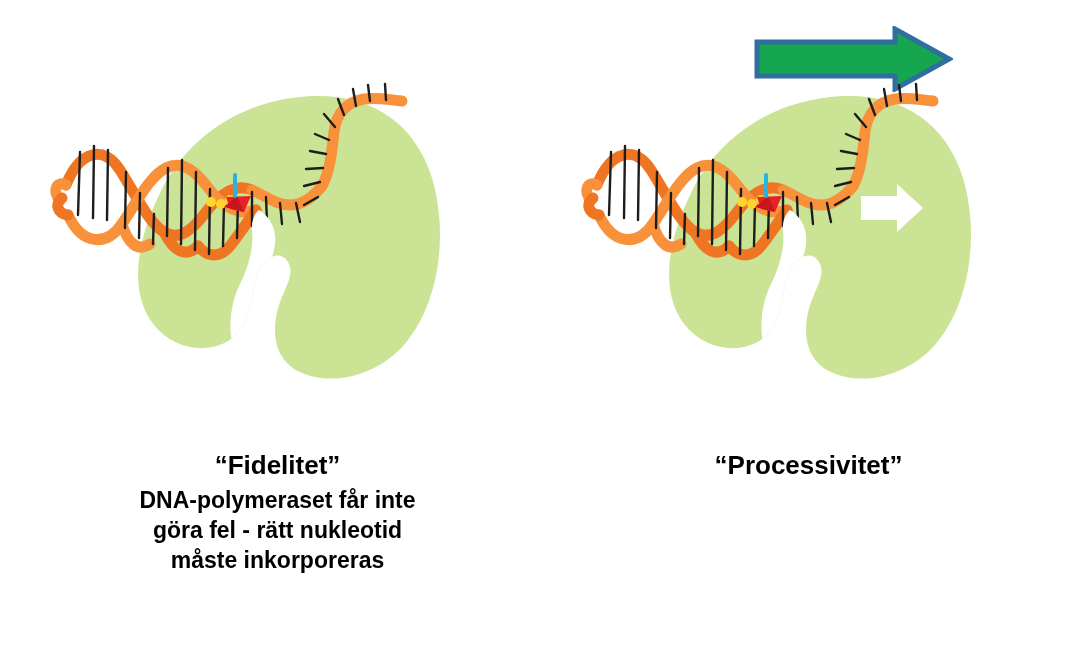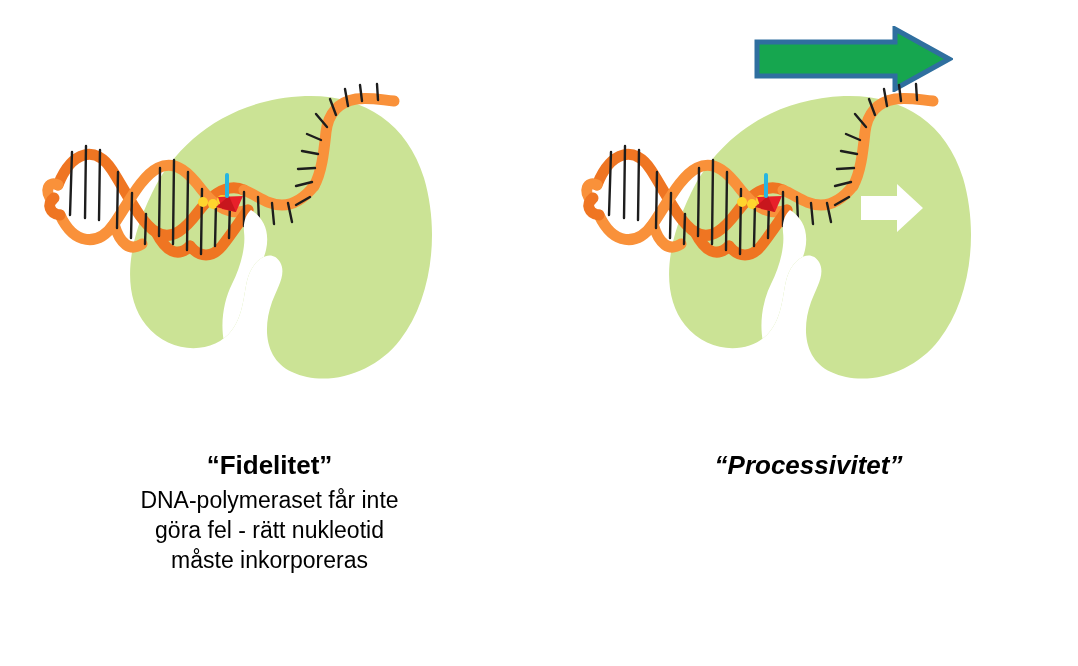--- a/index.html
+++ b/index.html
@@ -13,22 +13,22 @@
     position:relative;
     width:1078px;height:666px;
     background:#ffffff;
   }
   .panel{
     position:absolute;
     top:0;
     width:539px;
     height:666px;
   }
-  #panel-left{left:0;}
-  #panel-right{left:539px;font-style:italic;}
+  #panel-left{left:8px;}
+  #panel-right{left:539px;}
 
   .figure{
     position:absolute;
     top:0;
     left:0;
     width:539px;
     height:440px;
   }
   .figure svg{display:block;width:539px;height:440px;}
 
@@ -49,21 +49,21 @@
     color:#000000;
   }
   .caption-body{
     font-size:23px;
     font-weight:normal;
     line-height:30px;
     margin:0 auto;
     color:#000000;
     white-space:pre-line;
   }
-  #panel-left .caption-body{width:400px;}
+  #panel-left .caption-body{width:400px;font-weight:bold;}
   #panel-right .caption-body{width:470px;}
 
   .top-arrow{
     position:absolute;
     left:214px;
     top:26px;
     width:200px;
     height:66px;
   }
   .top-arrow svg{display:block;}

